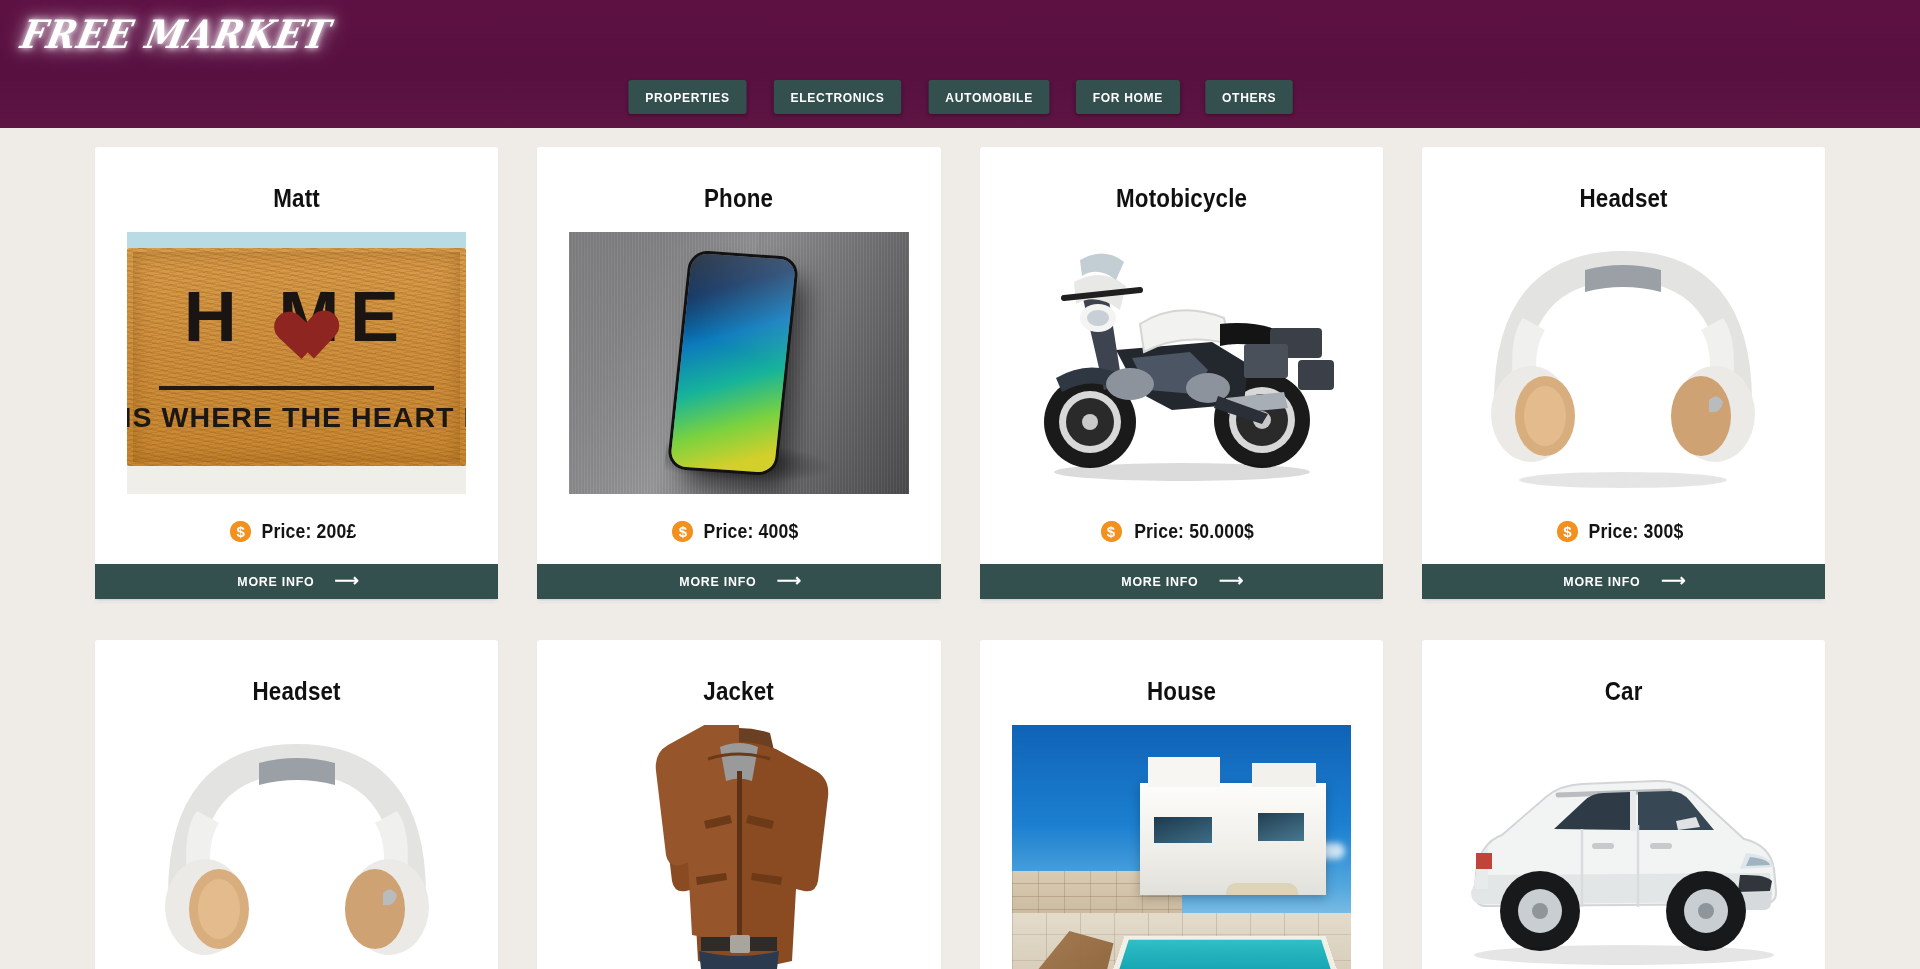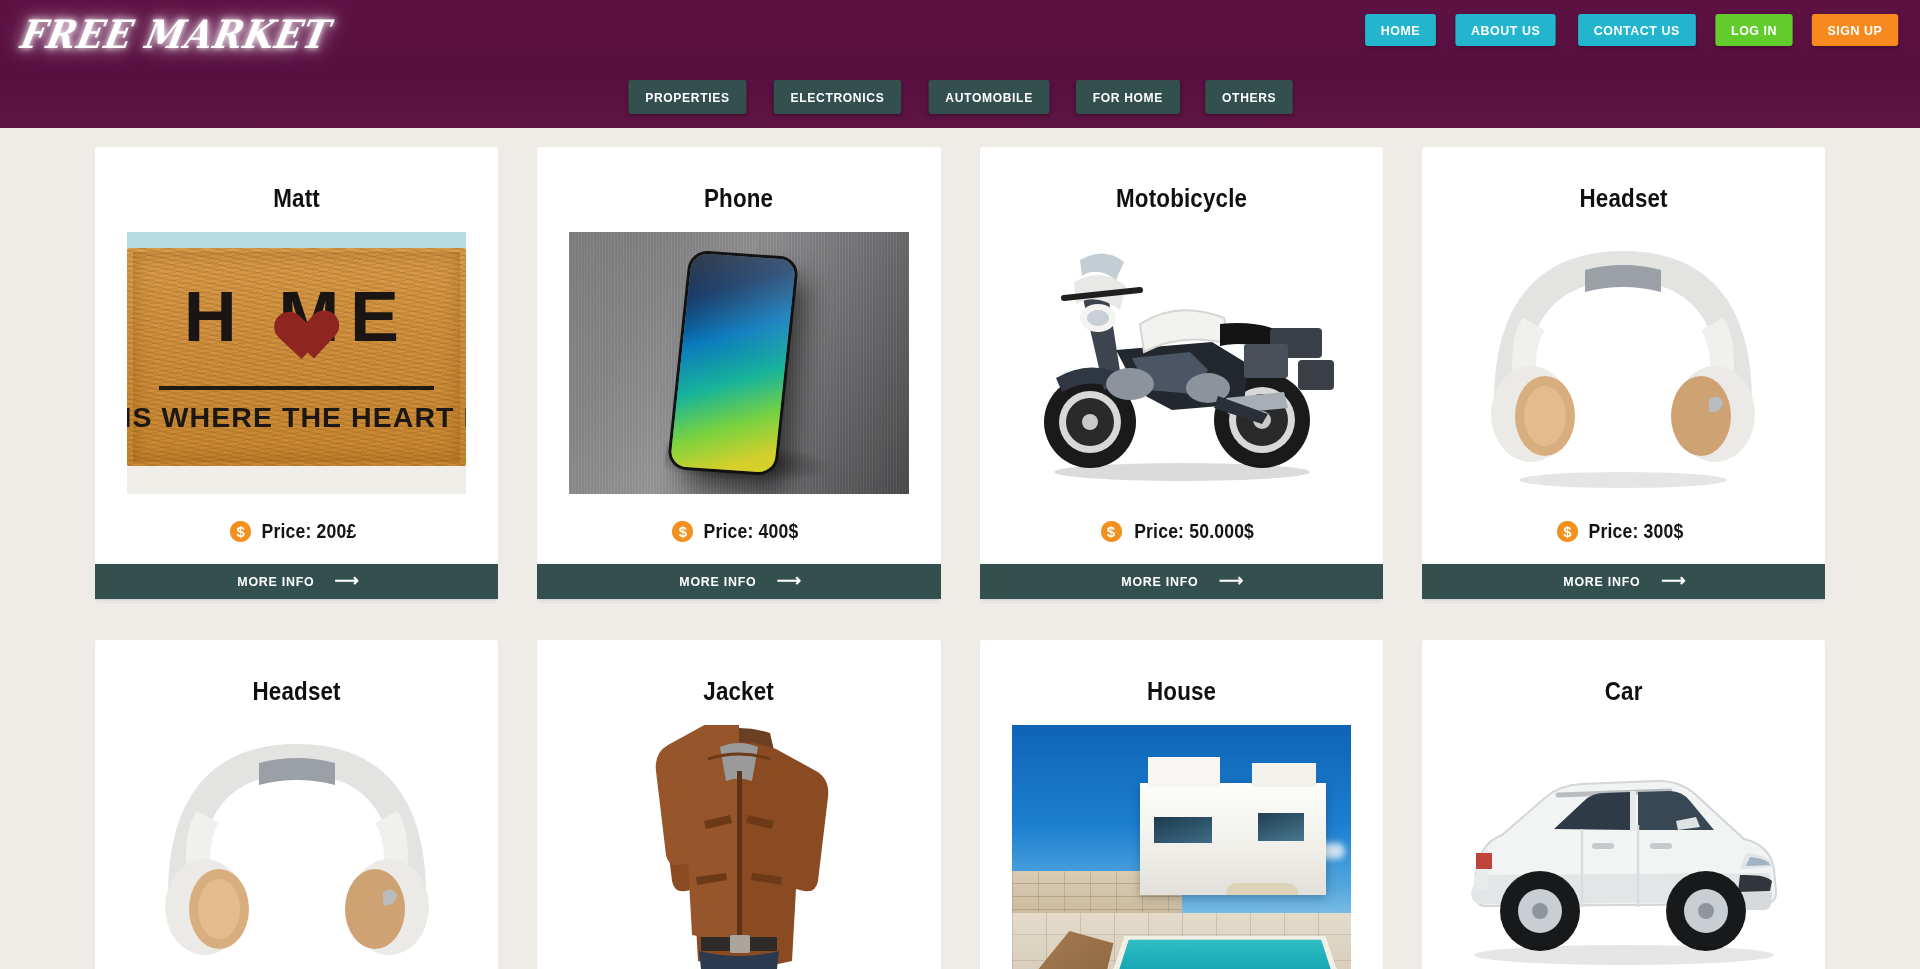--- a/index.html
+++ b/index.html
@@ -425,27 +425,20 @@
 <body>
 
 <header class="site-header">
 
   <div class="header-top">
 
     <div class="brand">
       <span class="brand-text">FREE MARKET</span>
     </div>
 
-    <nav class="top-nav">
-      <button class="nav-btn cyan">HOME</button>
-      <button class="nav-btn cyan">ABOUT US</button>
-      <button class="nav-btn cyan">CONTACT US</button>
-      <button class="nav-btn green">LOG IN</button>
-      <button class="nav-btn orange">SIGN UP</button>
-    </nav>
 
   </div>
 
   <nav class="category-bar">
     <button class="cat-btn">PROPERTIES</button>
     <button class="cat-btn">ELECTRONICS</button>
     <button class="cat-btn">AUTOMOBILE</button>
     <button class="cat-btn">FOR HOME</button>
     <button class="cat-btn">OTHERS</button>
   </nav>

